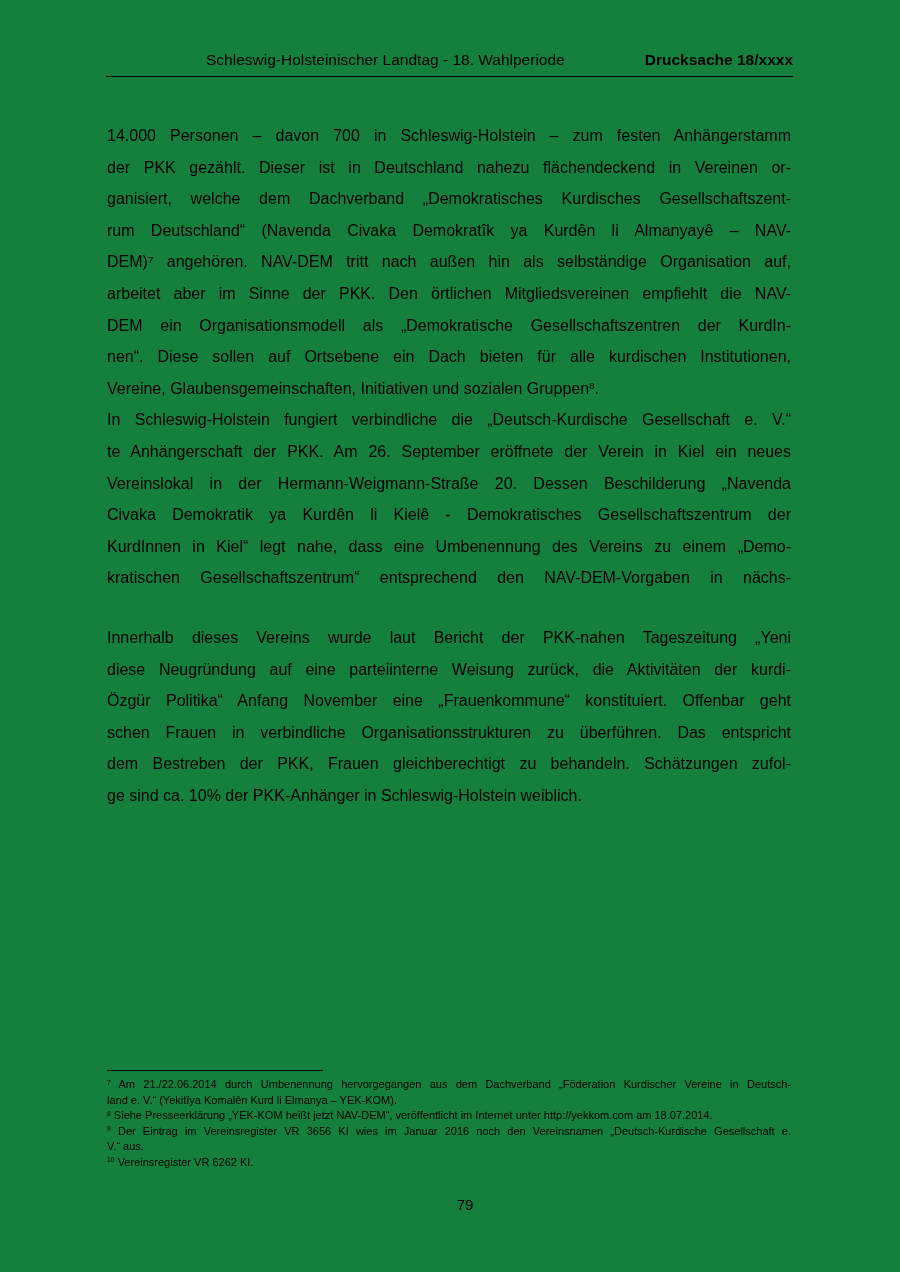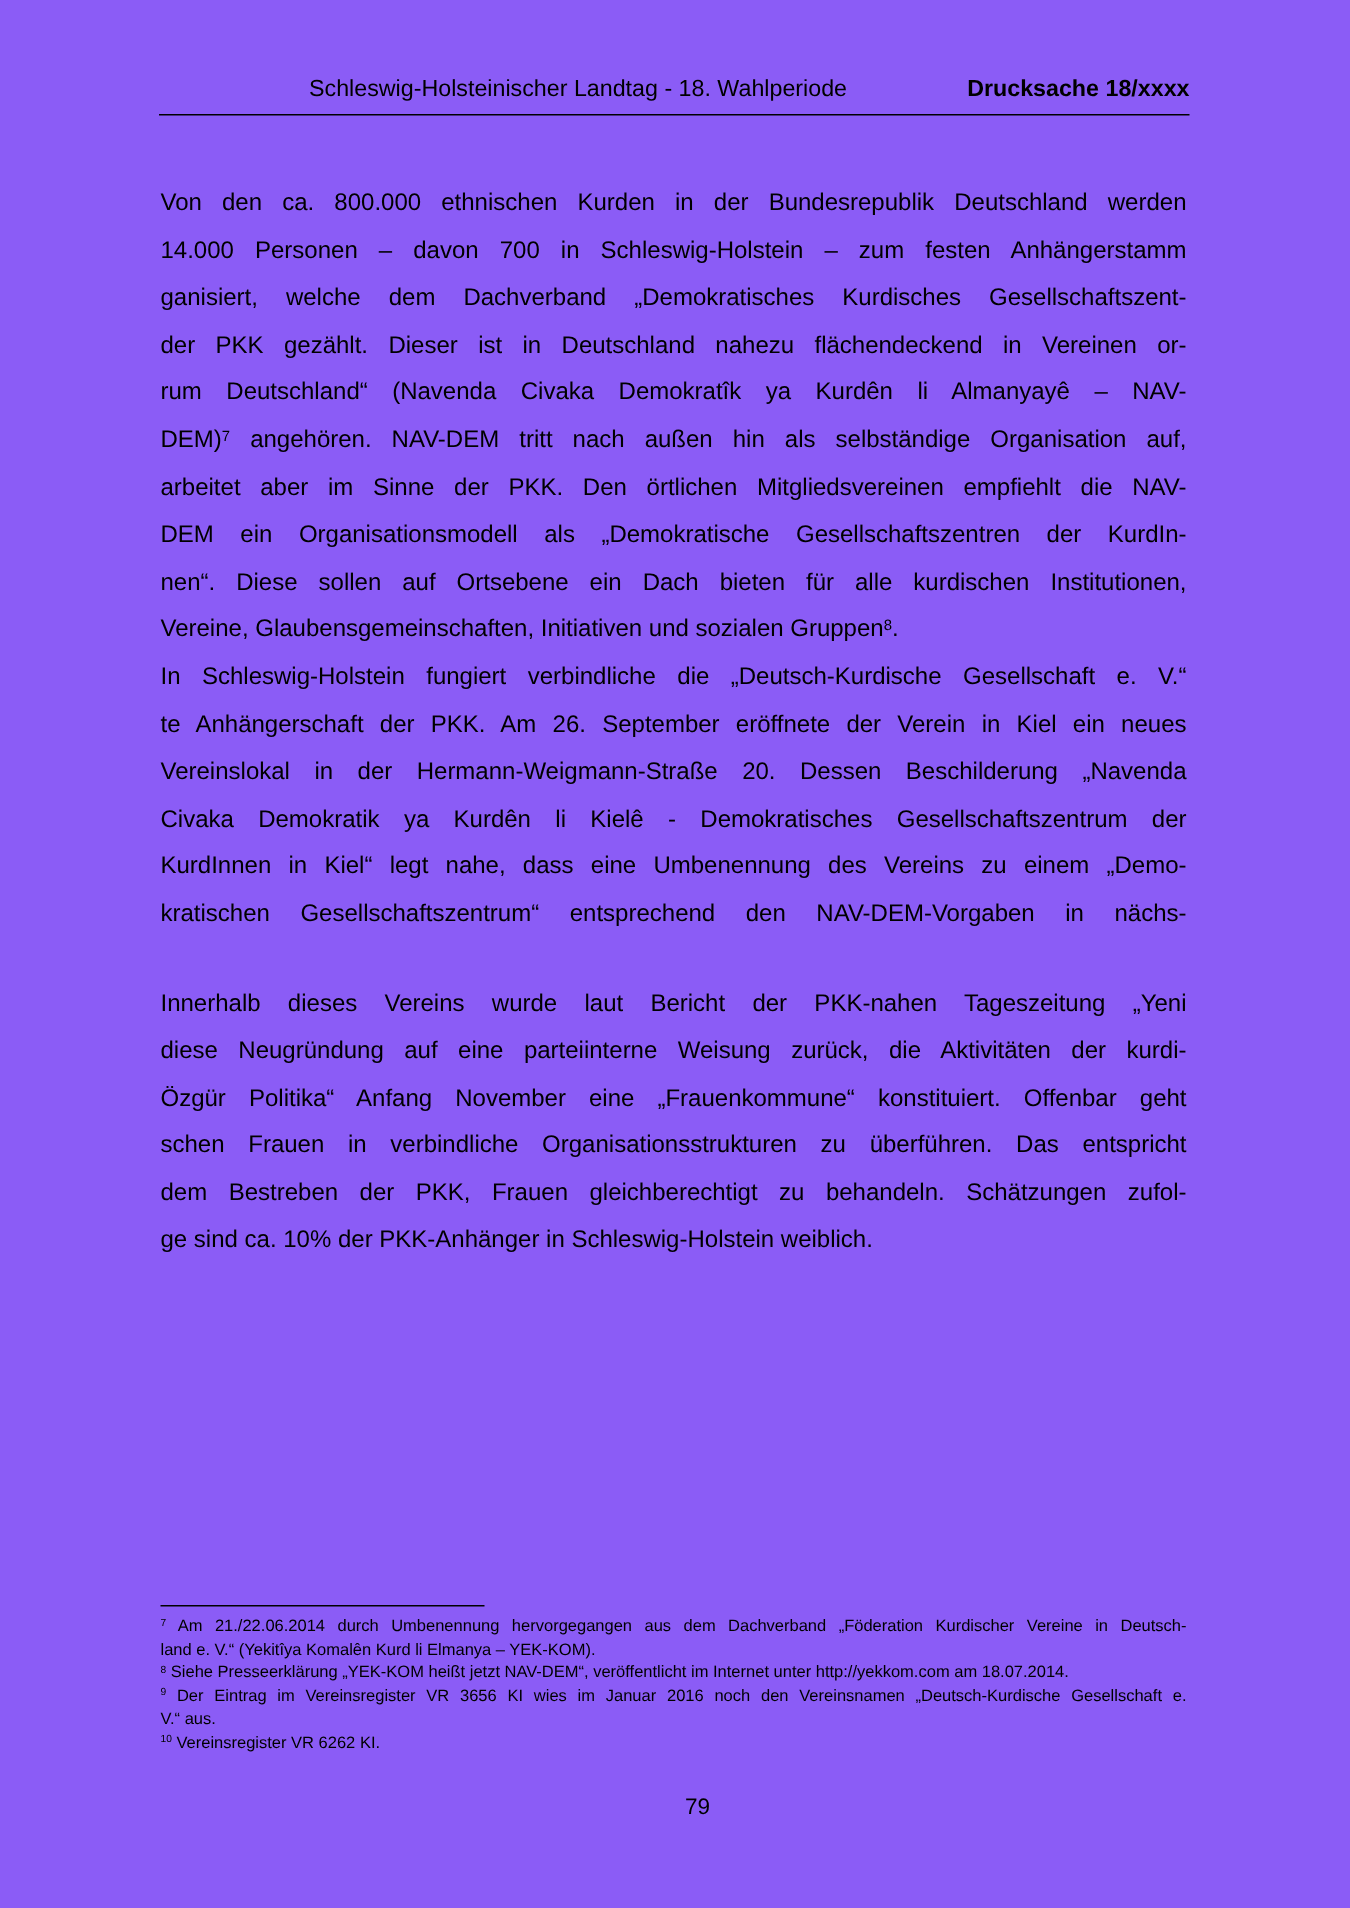--- a/index.html
+++ b/index.html
@@ -1,19 +1,19 @@
 <!DOCTYPE html>
 <html><head>
 <meta charset="utf-8">
 <style>
   html,body{margin:0;padding:0;background:#ffffff;}
   .page{
     position:relative;
     width:900px;height:1272px;
-    background:#8b5cf6;
+    background:#15803d;
     color:#000;
     font-family:"Liberation Sans", sans-serif;
     overflow:hidden;
   }
   
   .header{position:absolute;left:106px;top:51px;width:687px;}
   .header-row{display:flex;justify-content:space-between;align-items:baseline;font-size:15.5px;}
   .header-left{margin-left:100px;}
   .header-right{font-weight:bold;}
   .header-rule{margin-top:7px;border-top:1.8px solid #000;height:0;}
@@ -50,24 +50,23 @@
   <div class="header">
     <div class="header-row">
       <span class="header-left">Schleswig-Holsteinischer Landtag - 18. Wahlperiode</span>
       <span class="header-right">Drucksache 18/xxxx</span>
     </div>
     <div class="header-rule"></div>
   </div>
 
   <div class="body-text" id="body-root">
       <div class="para">
-        <div class="line">Von den ca. 800.000 ethnischen Kurden in der Bundesrepublik Deutschland werden</div>
         <div class="line">14.000 Personen – davon 700 in Schleswig-Holstein – zum festen Anhängerstamm</div>
+        <div class="line">der PKK gezählt. Dieser ist in Deutschland nahezu flächendeckend in Vereinen or-</div>
         <div class="line">ganisiert, welche dem Dachverband „Demokratisches Kurdisches Gesellschaftszent-</div>
-        <div class="line">der PKK gezählt. Dieser ist in Deutschland nahezu flächendeckend in Vereinen or-</div>
         <div class="line">rum Deutschland“ (Navenda Civaka Demokratîk ya Kurdên li Almanyayê – NAV-</div>
         <div class="line">DEM)<sup>7</sup> angehören. NAV-DEM tritt nach außen hin als selbständige Organisation auf,</div>
         <div class="line">arbeitet aber im Sinne der PKK. Den örtlichen Mitgliedsvereinen empfiehlt die NAV-</div>
         <div class="line">DEM ein Organisationsmodell als „Demokratische Gesellschaftszentren der KurdIn-</div>
         <div class="line">nen“. Diese sollen auf Ortsebene ein Dach bieten für alle kurdischen Institutionen,</div>
         <div class="line last">Vereine, Glaubensgemeinschaften, Initiativen und sozialen Gruppen<sup>8</sup>.</div>
       </div>
       <div class="para">
         <div class="line">In Schleswig-Holstein fungiert verbindliche die „Deutsch-Kurdische Gesellschaft e. V.“</div>
         <div class="line">te Anhängerschaft der PKK. Am 26. September eröffnete der Verein in Kiel ein neues</div>

